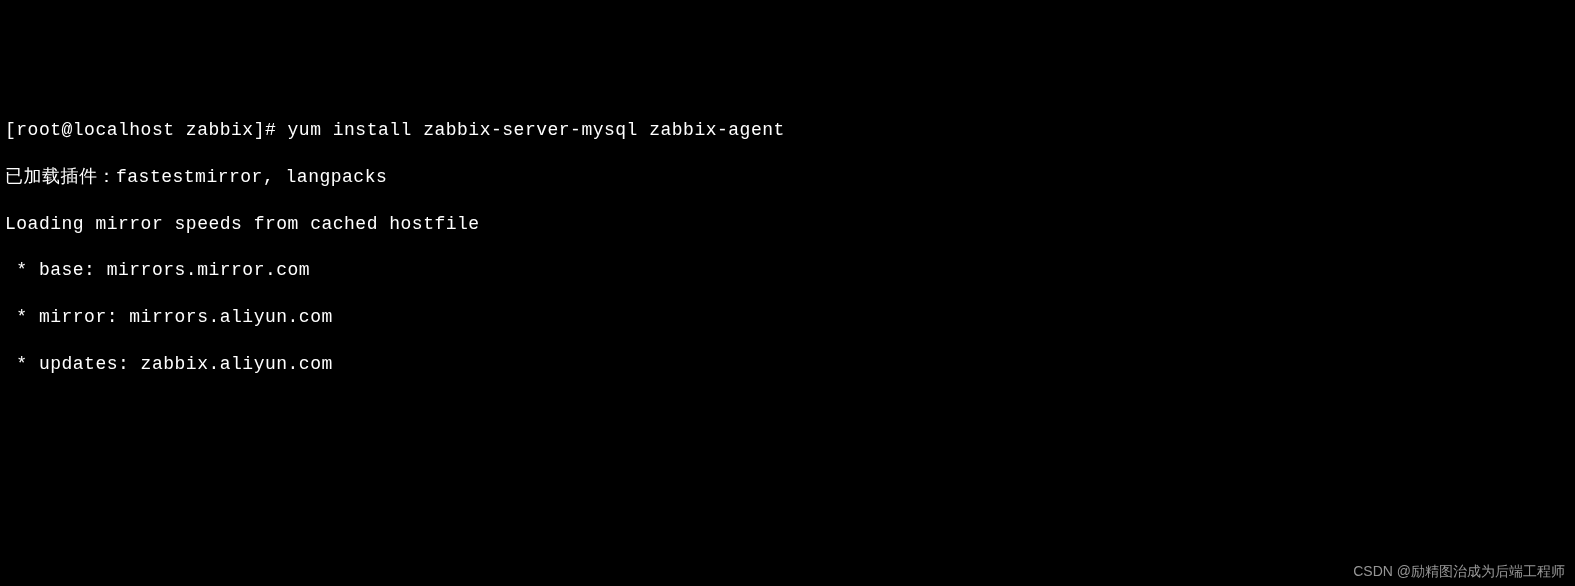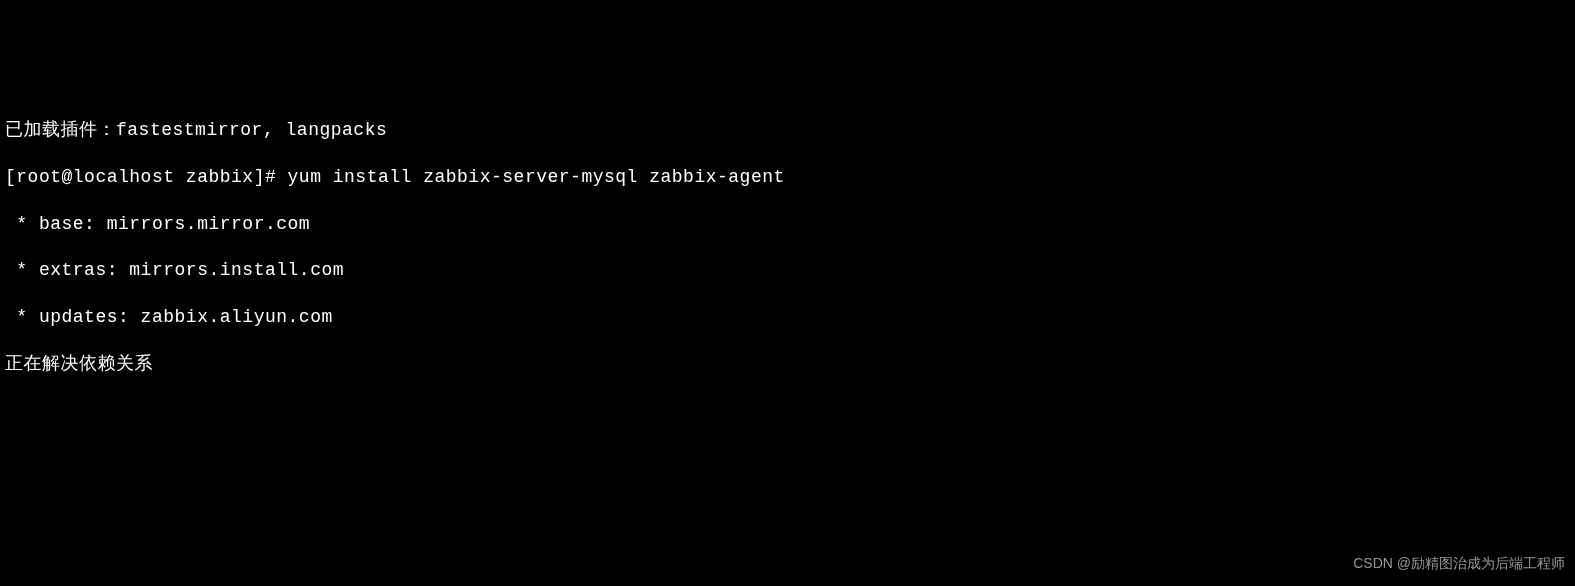--- a/index.html
+++ b/index.html
@@ -19,40 +19,40 @@
       width: 1575px;
       height: 586px;
       overflow: hidden;
     }
     .terminal-line {
       white-space: pre;
       letter-spacing: 0.5px;
     }
     .watermark {
       position: absolute;
-      bottom: 14px;
+      bottom: 6px;
       right: 10px;
       color: #b0b0b0;
       font-size: 14px;
       font-family: Arial, sans-serif;
       opacity: 0.85;
     }
   </style>
 </head>
 <body>
 
 
 
 <div>
+<div class="terminal-line">[root@localhost zabbix]# yum install zabbix-server-mysql zabbix-agent</div>
 <div class="terminal-line">已加载插件：fastestmirror, langpacks</div>
-<div class="terminal-line">[root@localhost zabbix]# yum install zabbix-server-mysql zabbix-agent</div>
+<div class="terminal-line">Loading mirror speeds from cached hostfile</div>
 <div class="terminal-line"> * base: mirrors.mirror.com</div>
-<div class="terminal-line"> * extras: mirrors.install.com</div>
+<div class="terminal-line"> * mirror: mirrors.aliyun.com</div>
 <div class="terminal-line"> * updates: zabbix.aliyun.com</div>
-<div class="terminal-line">正在解决依赖关系</div>
 
 
 
 
 
 
 
 
 
 

